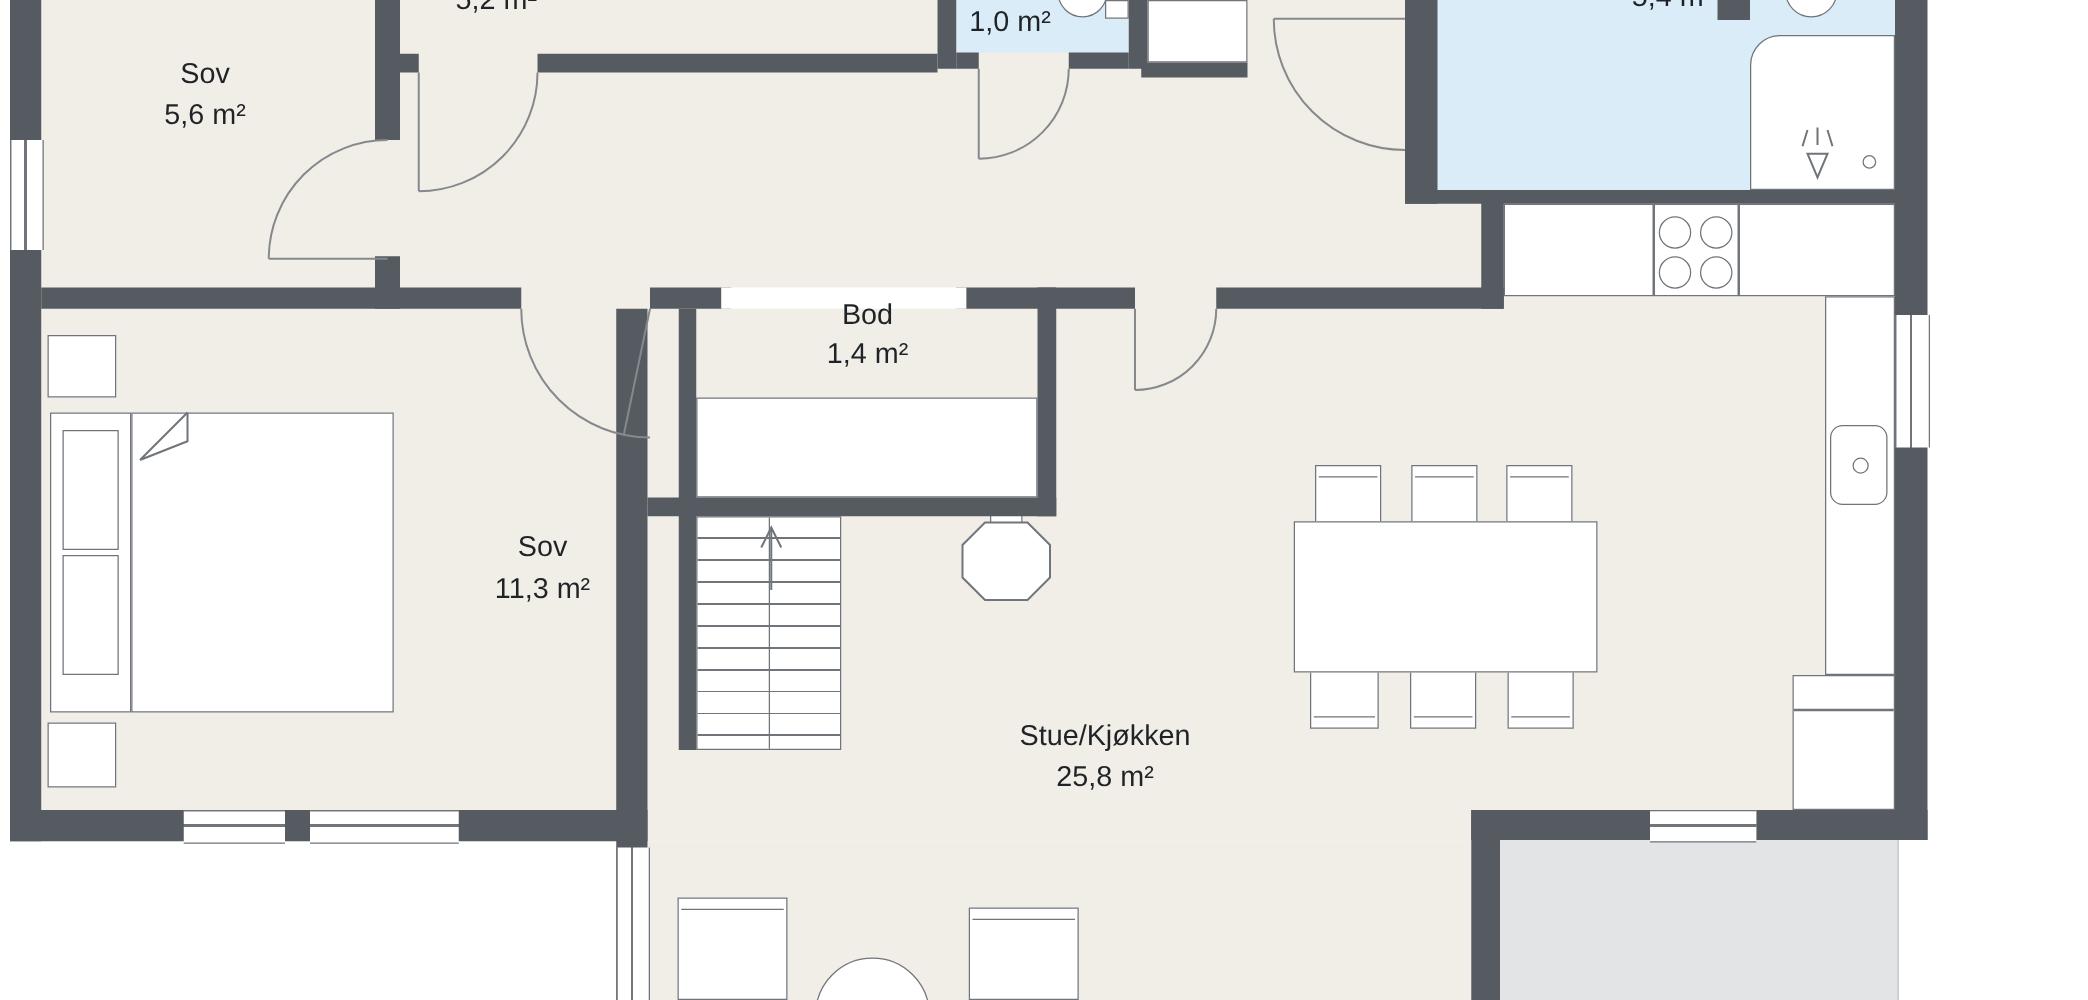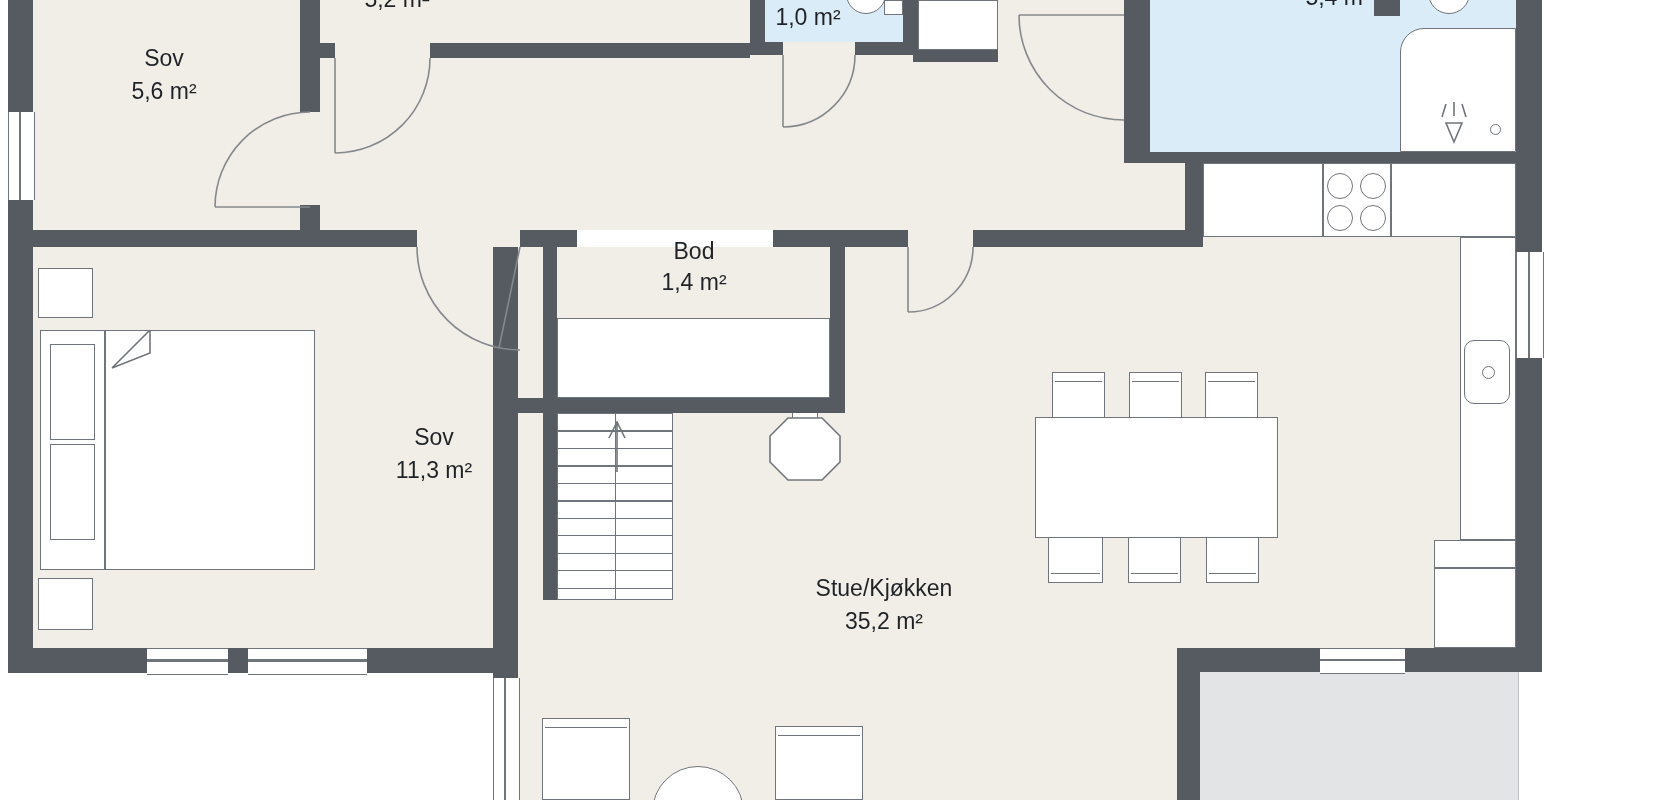--- a/index.html
+++ b/index.html
@@ -167,16 +167,16 @@
   <div class="lbl" style="left:694px;top:236px;line-height:31px;">
     <div>Bod</div>
     <div>1,4 m²</div>
   </div>
   <div class="lbl" style="left:434px;top:421px;">
     <div>Sov</div>
     <div>11,3 m²</div>
   </div>
   <div class="lbl" style="left:884px;top:532px;margin-top:40px;">
     <div>Stue/Kjøkken</div>
-    <div>35,2 m²</div>
+    <div>25,8 m²</div>
   </div>
 
 </div>
 
 </body></html>

